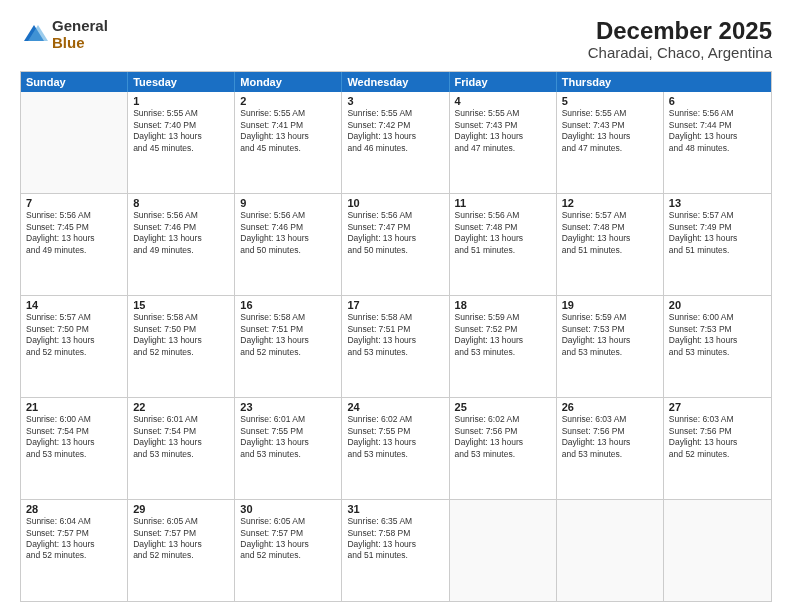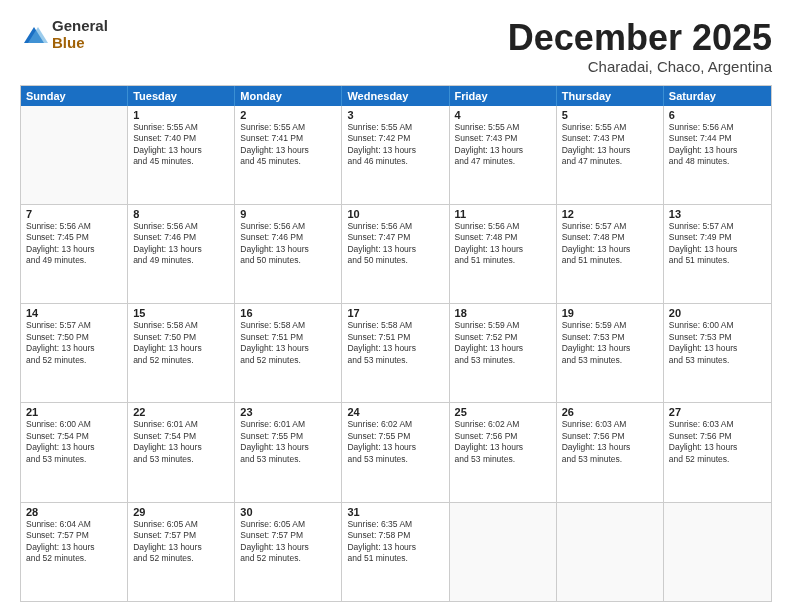--- a/index.html
+++ b/index.html
@@ -18,21 +18,21 @@
       flex-direction: column;
     }
     .header {
       display: flex;
       justify-content: space-between;
       align-items: flex-start;
       margin-bottom: 10px;
     }
     .logo {
       display: flex;
-      align-items: flex-end;
+      align-items: center;
     }
     .logo-text {
       display: flex;
       flex-direction: column;
       line-height: 1.1;
     }
     .logo-general {
       font-size: 15px;
       font-weight: bold;
       color: #333;
@@ -44,21 +44,21 @@
     }
     .logo-icon {
       width: 28px;
       height: 28px;
       margin-right: 4px;
     }
     .title-block {
       text-align: right;
     }
     .month-title {
-      font-size: 36px;
+      font-size: 24px;
       font-weight: bold;
       color: #222;
       line-height: 1.1;
     }
     .location {
       font-size: 15px;
       color: #444;
     }
     .calendar {
       flex: 1;
@@ -136,21 +136,20 @@
   </div>
 
   <div class="calendar">
     <div class="cal-header" id="cal-header">
         <div class="cal-header-cell">Sunday</div>
         <div class="cal-header-cell">Tuesday</div>
         <div class="cal-header-cell">Monday</div>
         <div class="cal-header-cell">Wednesday</div>
         <div class="cal-header-cell">Friday</div>
         <div class="cal-header-cell">Thursday</div>
-        <div class="cal-header-cell">Saturday</div>
       </div>
     <div class="cal-body" id="cal-body">
         <div class="cal-row">
           <div class="cal-cell empty"></div>
           <div class="cal-cell">
             <div class="day-num">1</div>
             <div class="cell-line">Sunrise: 5:55 AM</div>
             <div class="cell-line">Sunset: 7:40 PM</div>
             <div class="cell-line">Daylight: 13 hours</div>
             <div class="cell-line">and 45 minutes.</div>

